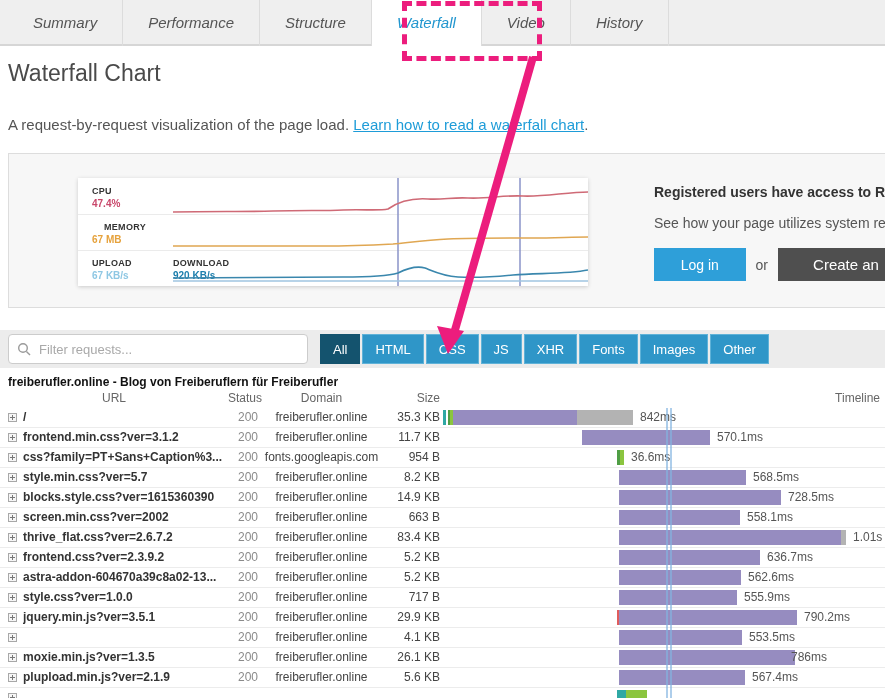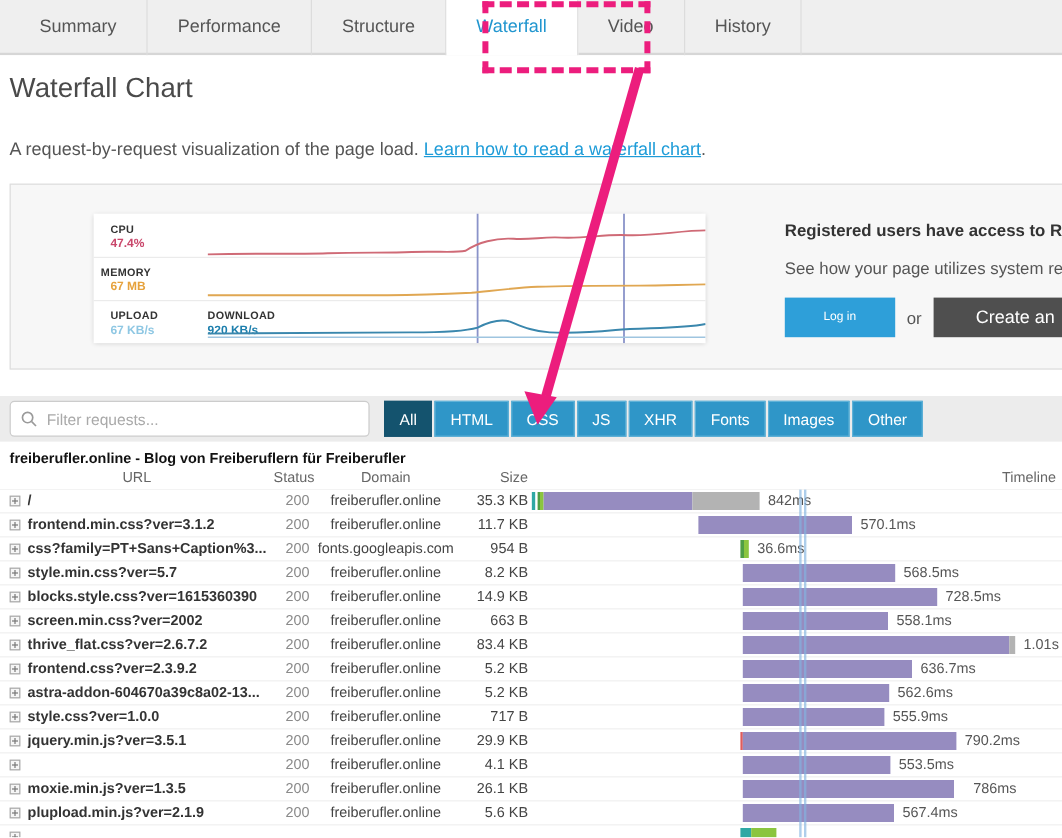--- a/index.html
+++ b/index.html
@@ -1,21 +1,21 @@
 <!DOCTYPE html>
 <html><head>
 <meta charset="utf-8">
 <style>
   html,body{margin:0;padding:0;background:#fff;}
   .page{position:relative;width:885px;height:698px;overflow:hidden;background:#fff;
         font-family:"Liberation Sans",sans-serif;}
 
   
   .tabbar{position:absolute;left:0;top:0;width:885px;height:46px;background:#efefef;
-          box-shadow:inset 0 -2px 0 #d6d6d6;display:flex;padding-left:8px;box-sizing:border-box;}
+          box-shadow:inset 0 -2px 0 #d6d6d6;display:flex;padding-left:8px;box-sizing:border-box;font-style:italic;}
   .tab{line-height:46px;padding:0 25px;font-size:15px;color:#555;border-right:1px solid #dcdcdc;
        cursor:pointer;white-space:nowrap;}
   .tab.active{background:#fff;color:#2196cf;box-shadow:none;}
 
   
   .title{position:absolute;left:8px;top:60px;margin:0;font-size:23px;font-weight:400;color:#4a4a4a;}
   .desc{position:absolute;left:8px;top:116px;margin:0;font-size:15px;color:#555;}
   .desc a{color:#1e9cd8;text-decoration:underline;cursor:pointer;}
 
   
@@ -25,21 +25,21 @@
            box-shadow:0 1px 4px rgba(0,0,0,0.18);}
   .sep{position:absolute;left:0;width:510px;height:1px;background:#ebebeb;}
   .mlabel{position:absolute;font-size:9px;font-weight:bold;color:#333;letter-spacing:.3px;}
   .mvalue{position:absolute;font-size:10px;font-weight:bold;}
   .v-cpu{color:#c9476b;} .v-mem{color:#e6a23c;} .v-up{color:#8ec7e3;} .v-down{color:#1d7fad;}
   .sysgraph{position:absolute;left:95px;top:0;}
   .promo{position:absolute;left:645px;top:30px;width:260px;}
   .promo-head{font-size:14px;font-weight:bold;color:#333;white-space:nowrap;}
   .promo-sub{margin-top:15px;font-size:14px;color:#555;white-space:nowrap;}
   .promo-actions{margin-top:17px;display:flex;align-items:center;}
-  .btn-login{width:107px;height:33px;background:#2e9fd9;color:#fff;border:none;font-size:10px;
+  .btn-login{width:107px;height:33px;background:#2e9fd9;color:#fff;border:none;font-size:14px;
              font-family:"Liberation Sans",sans-serif;cursor:pointer;}
   .or{margin:0 10px;color:#555;font-size:14px;}
   .btn-create{width:160px;height:33px;background:#4f4f4f;color:#fff;border:none;font-size:15px;
               font-family:"Liberation Sans",sans-serif;cursor:pointer;}
 
   
   .filterstrip{position:absolute;left:0;top:330px;width:885px;height:38px;background:#ececec;}
   .search{position:absolute;left:8px;top:334px;width:300px;height:30px;background:#fff;
           border:1px solid #ccc;border-radius:4px;box-sizing:border-box;display:flex;
           align-items:center;padding:0 8px;}
@@ -99,21 +99,21 @@
     </div>
 
   <h1 class="title">Waterfall Chart</h1>
 
   <p class="desc"><span>A request-by-request visualization of the page load. </span><a>Learn how to read a waterfall chart</a><span>.</span></p>
 
   <div class="panel">
     <div class="syscard">
       <div class="mlabel" style="left:14px;top:8px">CPU</div>
       <div class="mvalue v-cpu" style="left:14px;top:20px">47.4%</div>
-      <div class="mlabel" style="left:6px;top:44px">MEMORY</div>
+      <div class="mlabel" style="left:26px;top:44px">MEMORY</div>
       <div class="mvalue v-mem" style="left:14px;top:56px">67 MB</div>
       <div class="mlabel" style="left:14px;top:80px">UPLOAD</div>
       <div class="mvalue v-up" style="left:14px;top:92px">67 KB/s</div>
       <div class="mlabel" style="left:95px;top:80px">DOWNLOAD</div>
       <div class="mvalue v-down" style="left:95px;top:92px">920 KB/s</div>
       <div class="sep" style="top:36px"></div>
       <div class="sep" style="top:72px"></div>
       <svg class="sysgraph" width="415" height="108" viewBox="0 0 415 108">
         <line x1="225" y1="0" x2="225" y2="108" stroke="#8a93c9" stroke-width="1.5"></line>
         <line x1="347" y1="0" x2="347" y2="108" stroke="#8a93c9" stroke-width="1.5"></line>
@@ -303,21 +303,21 @@
         </div>
       </div>
       <div class="row">
         <div class="c-expand"></div>
         <div class="cell c-url">moxie.min.js?ver=1.3.5</div>
         <div class="cell c-status">200</div>
         <div class="cell c-domain">freiberufler.online</div>
         <div class="cell c-size">26.1 KB</div>
         <div class="cell c-tl">
           <div class="seg" style="left: 176px; width: 176px; background: rgb(150, 140, 192);"></div>
-          <div class="tl-label" style="left: 368px;">786ms</div>
+          <div class="tl-label" style="left: 348px;">786ms</div>
         </div>
       </div>
       <div class="row">
         <div class="c-expand"></div>
         <div class="cell c-url">plupload.min.js?ver=2.1.9</div>
         <div class="cell c-status">200</div>
         <div class="cell c-domain">freiberufler.online</div>
         <div class="cell c-size">5.6 KB</div>
         <div class="cell c-tl">
           <div class="seg" style="left: 176px; width: 126px; background: rgb(150, 140, 192);"></div>

